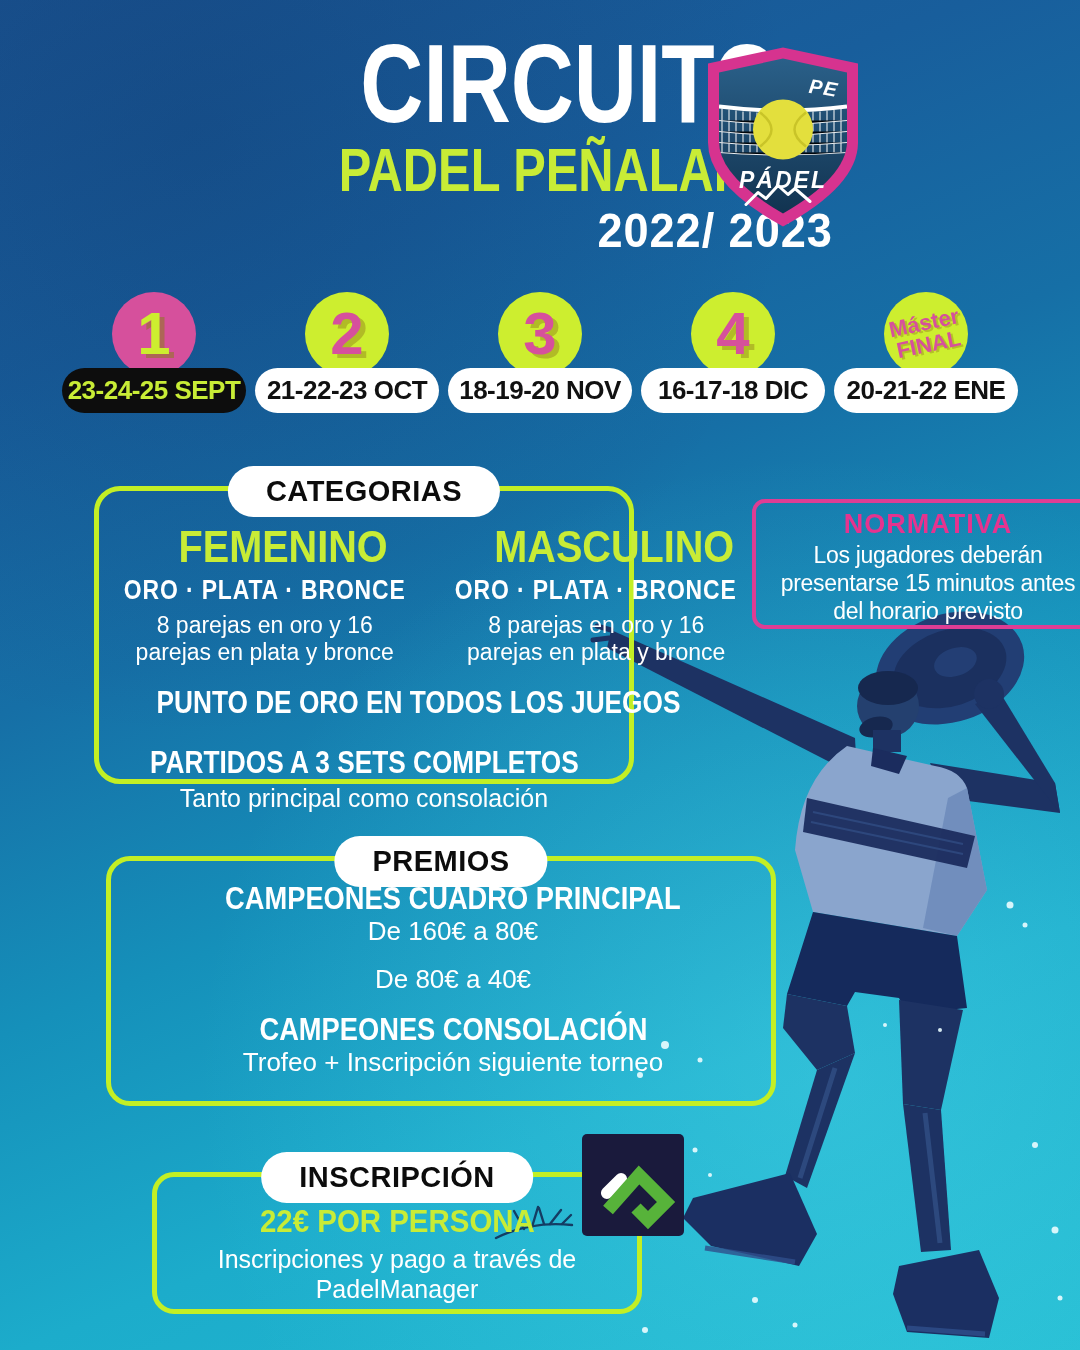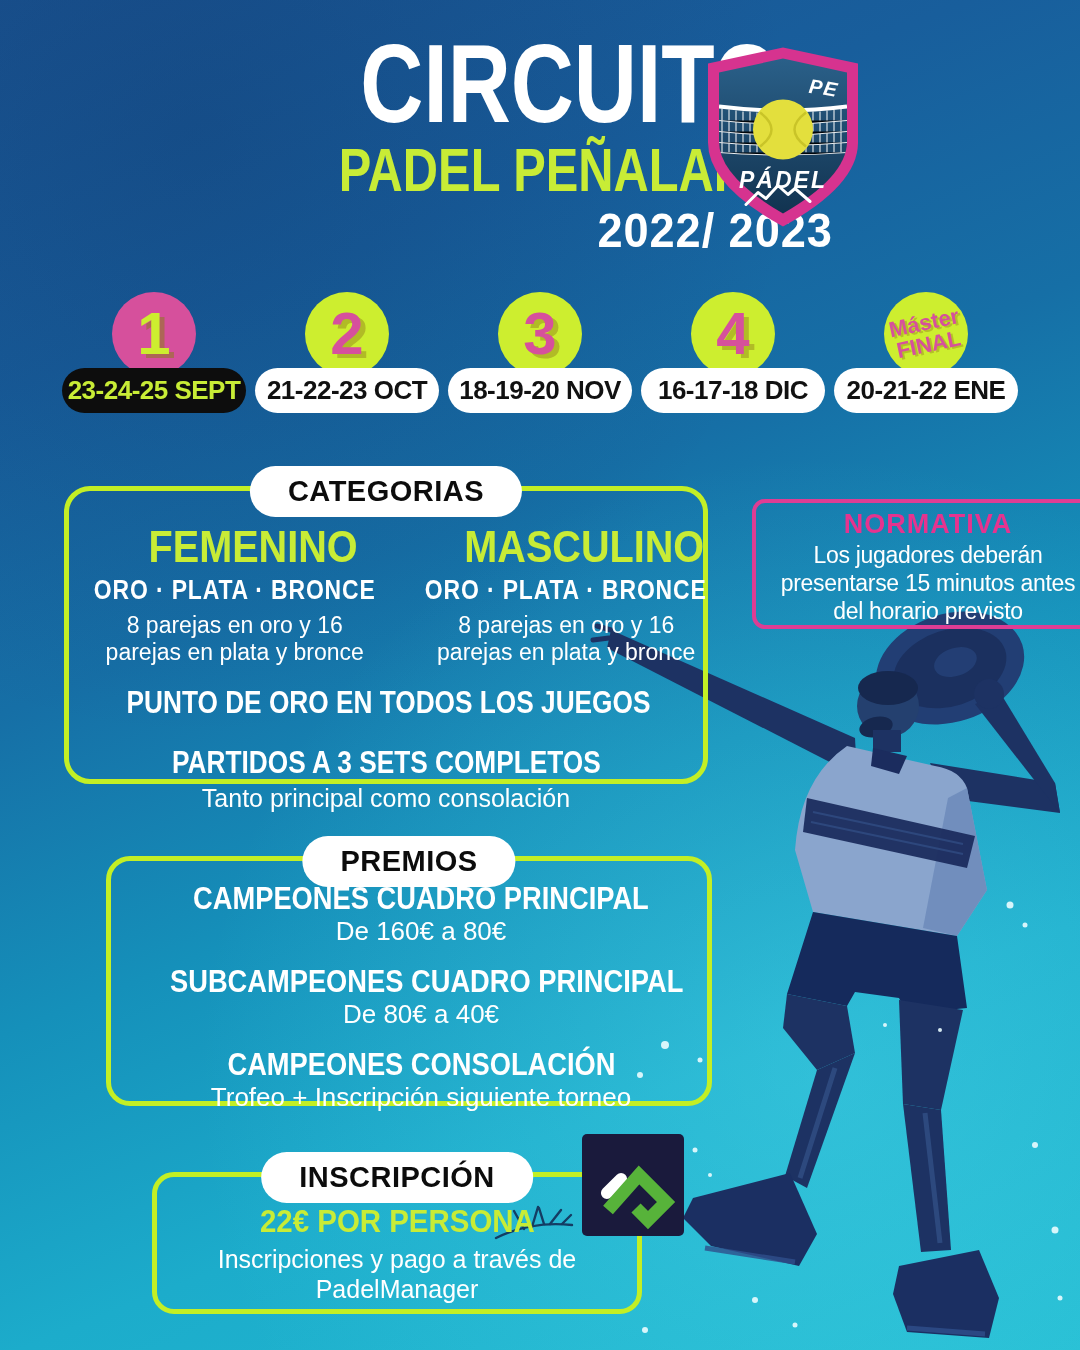--- a/index.html
+++ b/index.html
@@ -28,35 +28,35 @@
   .circle .num{font-size:60px;font-weight:bold;color:#d6509c;line-height:1;text-shadow:5px 4px 0 rgba(150,135,30,.5);}
   .event.first .circle{background:#d6509c;}
   .event.first .circle .num{color:#cdee2f;text-shadow:5px 4px 0 rgba(140,120,30,.55);}
   .event.master .circle .num{font-size:22px;white-space:pre-line;text-align:center;transform:rotate(-12deg);line-height:1.02;text-shadow:2px 2px 0 rgba(150,135,30,.45);}
   .pill{width:100%;height:45px;border-radius:24px;background:#ffffff;color:#111111;font-size:26px;font-weight:bold;display:flex;align-items:center;justify-content:center;letter-spacing:-.5px;position:relative;z-index:2;}
   .event.first .pill{background:#0d0d0d;color:#c8ec36;}
   
   .box{position:absolute;border:5px solid #c3ef25;border-radius:26px;box-sizing:border-box;z-index:2;background:transparent;text-align:center;color:#fff;}
   .tag{position:absolute;top:-25px;left:50%;transform:translateX(-50%);background:#ffffff;border-radius:40px;
        padding:9px 38px;font-weight:bold;font-size:29px;color:#0c0c0c;letter-spacing:.5px;white-space:nowrap;}
-  .categorias{left:64px;top:486px;width:644px;height:298px;}
+  .categorias{left:94px;top:486px;width:540px;height:298px;}
   .cat-cols{display:flex;margin-top:34px;}
   .cat-col{flex:1;text-align:center;}
   .cat-title{font-size:44px;font-weight:bold;color:#c8ec36;line-height:1;padding-left:36px;}
   .cat-title .sx{transform:scaleX(.9);}
   .cat-levels{font-size:27px;font-weight:bold;color:#ffffff;margin-top:8px;line-height:1;}
   .cat-levels .sx{transform:scaleX(.85);letter-spacing:1px;}
   .cat-detail{font-size:23px;color:#ffffff;margin-top:8px;line-height:1.18;max-width:286px;margin-left:auto;margin-right:auto;}
   .rule{font-size:32px;font-weight:bold;color:#ffffff;margin-top:20px;line-height:1;}
   .rule .sx{transform:scaleX(.82);}
   .rule-note{font-size:25px;color:#ffffff;margin-top:6px;}
   .normativa{left:752px;top:499px;width:352px;height:130px;border:4px solid #de3d94;border-radius:13px;}
   .norm-title{font-size:27px;font-weight:bold;color:#e5338f;margin-top:8px;letter-spacing:1px;line-height:1;}
   .norm-text{font-size:23px;color:#ffffff;line-height:1.22;margin-top:3px;letter-spacing:-.3px;padding:0 12px;}
-  .premios{left:106px;top:856px;width:606px;height:250px;border-radius:24px;padding-left:24px;}
+  .premios{left:106px;top:856px;width:670px;height:250px;border-radius:24px;padding-left:24px;}
   .prem-item{margin-top:22px;}
   .prem-item:first-of-type{margin-top:30px;}
   .prem-title{font-size:31px;font-weight:bold;color:#ffffff;line-height:1;}
   .prem-title .sx{transform:scaleX(.88);}
   .prem-detail{font-size:26px;color:#ffffff;margin-top:4px;line-height:1;}
   .inscripcion{left:152px;top:1172px;width:490px;height:142px;border-radius:22px;}
   .ins-price{font-size:32px;font-weight:bold;color:#c8ec36;margin-top:28px;line-height:1;}
   .ins-price .sx{transform:scaleX(.92);}
   .ins-detail{font-size:25px;color:#ffffff;margin-top:7px;line-height:1.2;max-width:420px;margin-left:auto;margin-right:auto;text-align:center;}
   
@@ -228,21 +228,20 @@
     <div class="norm-text">Los jugadores deberán presentarse 15 minutos antes del horario previsto</div>
   </aside>
 
   <section class="box premios">
     <div class="tag">PREMIOS</div>
     <div class="prem-item">
       <div class="prem-title"><span class="sx">CAMPEONES CUADRO PRINCIPAL</span></div>
       <div class="prem-detail">De 160€ a 80€</div>
     </div>
     <div class="prem-item">
-      <div class="prem-title"><span class="sx">SUBCAMPEONES CUADRO PRINCIPAL</span></div>
       <div class="prem-detail">De 80€ a 40€</div>
     </div>
     <div class="prem-item">
       <div class="prem-title"><span class="sx">CAMPEONES CONSOLACIÓN</span></div>
       <div class="prem-detail">Trofeo + Inscripción siguiente torneo</div>
     </div>
   </section>
 
   <section class="box inscripcion">
     <div class="tag">INSCRIPCIÓN</div>

